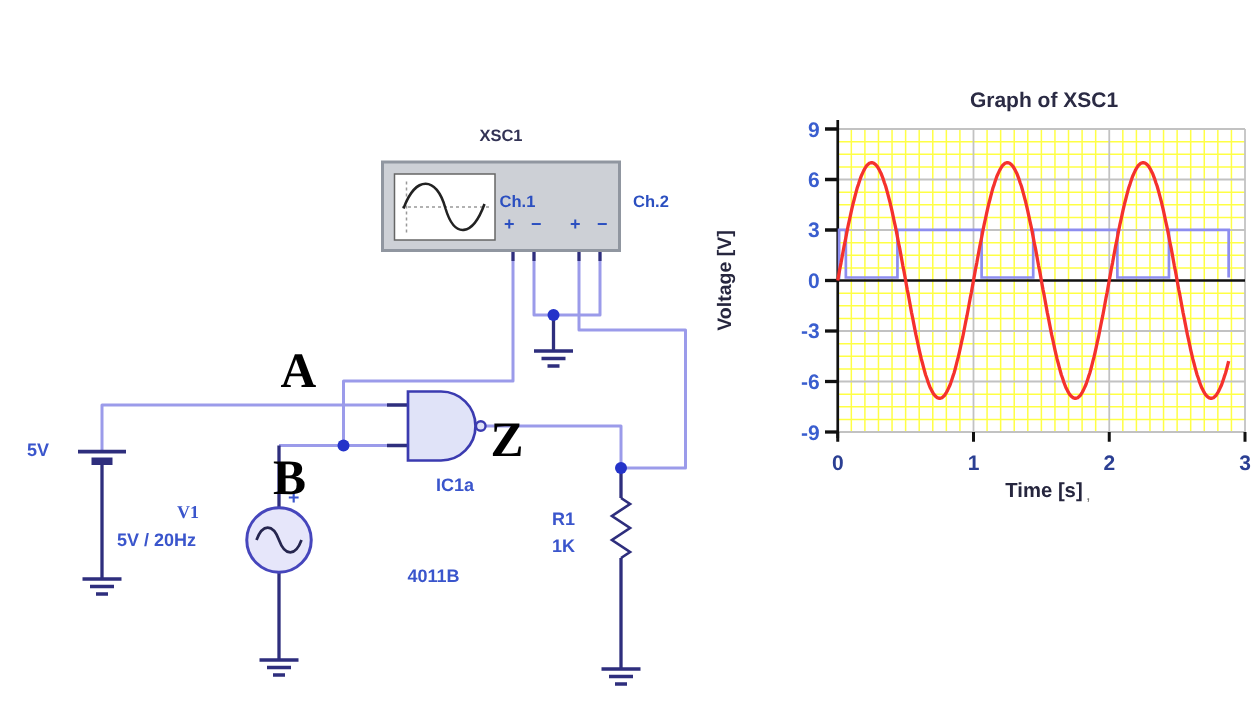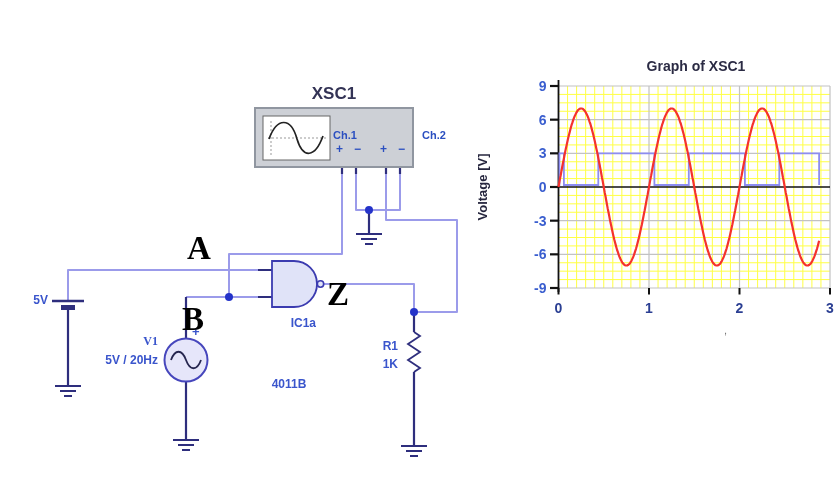--- a/index.html
+++ b/index.html
@@ -1,19 +1,19 @@
 <!DOCTYPE html>
 <html><head>
 <meta charset="utf-8">
 <style>
   html,body{margin:0;padding:0;background:#fff;}
   .stage{position:relative;width:838px;height:480px;background:#fff;overflow:hidden;
          font-family:"Liberation Sans", sans-serif;}
   .lbl{position:absolute;color:#3a55cc;font-weight:bold;font-size:12px;line-height:1.1;}
-  .lbl.right{text-align:right;}
+  .lbl.right{text-align:left;}
   .lbl.center{text-align:center;}
   .dark{color:#333355;}
   .bigletter{position:absolute;font-family:"Liberation Serif", serif;font-weight:bold;
              font-size:33px;color:#000;text-align:center;line-height:1;}
   .pins{position:absolute;display:flex;justify-content:space-between;color:#2b4fc0;
         font-weight:bold;font-size:12px;}
   #circuit-svg{position:absolute;left:0;top:0;}
   #graph-wrap{position:absolute;left:471px;top:30px;width:373px;height:300px;margin-top:20px;}
   #graph-svg{position:absolute;left:0;top:0;}
   .gtitle{position:absolute;left:110px;top:8px;width:230px;text-align:center;
@@ -95,21 +95,21 @@
       <rect x="255" y="108" width="158" height="59" fill="#cdd0d6" stroke="#9096a0" stroke-width="2"></rect>
       <rect x="263" y="116" width="67" height="44" fill="#ffffff" stroke="#666" stroke-width="1"></rect>
       <g>
         <path d="M268,138 H326" stroke="#999" stroke-width="1" stroke-dasharray="2,2" fill="none"></path>
         <path d="M271,121 V156" stroke="#999" stroke-width="1" stroke-dasharray="2,2" fill="none"></path>
         <path d="M269,139 C277,117 291,117 297,139 C303,159 315,158 323,136" fill="none" stroke="#222" stroke-width="1.7"></path>
       </g>
     </g>
   </svg>
 
-  <div class="lbl dark center" style="left:304px;top:85px;width:60px;font-size:17px;">XSC1</div>
+  <div class="lbl dark center" style="left:304px;top:85px;width:60px;font-size:11px;">XSC1</div>
   <div class="lbl center" style="left:330px;top:129px;width:30px;font-size:11px;color:#2b4fc0;">Ch.1</div>
   <div class="lbl center" style="left:377px;top:129px;width:30px;font-size:11px;color:#2b4fc0;margin-left:42px;">Ch.2</div>
   <div class="pins" style="left:336px;top:142px;width:25px;">
     <span>+</span>
     <span>−</span>
   </div>
   <div class="pins" style="left:380px;top:142px;width:25px;">
     <span>+</span>
     <span>−</span>
   </div>
@@ -205,15 +205,16 @@
         <text x="75.5" y="175.66666666666669" text-anchor="end" fill="#3a5ecf" class="ticktext">-3</text>
         <text x="75.5" y="209.33333333333334" text-anchor="end" fill="#3a5ecf" class="ticktext">-6</text>
         <text x="75.5" y="243" text-anchor="end" fill="#3a5ecf" class="ticktext">-9</text>
         <text x="87.5" y="263" text-anchor="middle" fill="#2b3f93" class="ticktext">0</text>
         <text x="178" y="263" text-anchor="middle" fill="#2b3f93" class="ticktext">1</text>
         <text x="268.5" y="263" text-anchor="middle" fill="#2b3f93" class="ticktext">2</text>
         <text x="359" y="263" text-anchor="middle" fill="#2b3f93" class="ticktext">3</text>
         <path d="M87.5,135.0 L88.4,135.0 L88.4,103.3 L92.9,103.3 L92.9,135.0 L127.3,135.0 L127.3,103.3 L183.4,103.3 L183.4,135.0 L217.8,135.0 L217.8,103.3 L273.9,103.3 L273.9,135.0 L308.3,135.0 L308.3,103.3 L348.1,103.3 L348.1,135.0 L348.1,135.0" fill="none" stroke="#8d8df0" stroke-width="1.8"></path>
         <path d="M87.5,137.0 L88.2,133.1 L88.9,129.1 L89.7,125.2 L90.4,121.3 L91.1,117.5 L91.8,113.7 L92.6,109.9 L93.3,106.3 L94.0,102.7 L94.7,99.2 L95.5,95.7 L96.2,92.4 L96.9,89.2 L97.6,86.2 L98.4,83.2 L99.1,80.4 L99.8,77.7 L100.5,75.2 L101.3,72.9 L102.0,70.7 L102.7,68.6 L103.4,66.8 L104.2,65.1 L104.9,63.6 L105.6,62.3 L106.3,61.2 L107.0,60.2 L107.8,59.5 L108.5,58.9 L109.2,58.6 L109.9,58.5 L110.7,58.5 L111.4,58.7 L112.1,59.2 L112.8,59.8 L113.6,60.7 L114.3,61.7 L115.0,62.9 L115.7,64.3 L116.5,65.9 L117.2,67.7 L117.9,69.6 L118.6,71.8 L119.4,74.0 L120.1,76.5 L120.8,79.1 L121.5,81.8 L122.3,84.7 L123.0,87.7 L123.7,90.8 L124.4,94.1 L125.1,97.4 L125.9,100.9 L126.6,104.4 L127.3,108.1 L128.0,111.8 L128.8,115.6 L129.5,119.4 L130.2,123.3 L130.9,127.2 L131.7,131.1 L132.4,135.0 L133.1,139.0 L133.8,142.9 L134.6,146.8 L135.3,150.7 L136.0,154.6 L136.7,158.4 L137.5,162.2 L138.2,165.9 L138.9,169.6 L139.6,173.1 L140.4,176.6 L141.1,179.9 L141.8,183.2 L142.5,186.3 L143.2,189.3 L144.0,192.2 L144.7,194.9 L145.4,197.5 L146.1,200.0 L146.9,202.2 L147.6,204.4 L148.3,206.3 L149.0,208.1 L149.8,209.7 L150.5,211.1 L151.2,212.3 L151.9,213.3 L152.7,214.2 L153.4,214.8 L154.1,215.3 L154.8,215.5 L155.6,215.5 L156.3,215.4 L157.0,215.1 L157.7,214.5 L158.5,213.8 L159.2,212.8 L159.9,211.7 L160.6,210.4 L161.3,208.9 L162.1,207.2 L162.8,205.4 L163.5,203.3 L164.2,201.1 L165.0,198.8 L165.7,196.3 L166.4,193.6 L167.1,190.8 L167.9,187.8 L168.6,184.8 L169.3,181.6 L170.0,178.3 L170.8,174.8 L171.5,171.3 L172.2,167.7 L172.9,164.1 L173.7,160.3 L174.4,156.5 L175.1,152.7 L175.8,148.8 L176.6,144.9 L177.3,140.9 L178.0,137.0 L178.7,133.1 L179.4,129.1 L180.2,125.2 L180.9,121.3 L181.6,117.5 L182.3,113.7 L183.1,109.9 L183.8,106.3 L184.5,102.7 L185.2,99.2 L186.0,95.7 L186.7,92.4 L187.4,89.2 L188.1,86.2 L188.9,83.2 L189.6,80.4 L190.3,77.7 L191.0,75.2 L191.8,72.9 L192.5,70.7 L193.2,68.6 L193.9,66.8 L194.7,65.1 L195.4,63.6 L196.1,62.3 L196.8,61.2 L197.5,60.2 L198.3,59.5 L199.0,58.9 L199.7,58.6 L200.4,58.5 L201.2,58.5 L201.9,58.7 L202.6,59.2 L203.3,59.8 L204.1,60.7 L204.8,61.7 L205.5,62.9 L206.2,64.3 L207.0,65.9 L207.7,67.7 L208.4,69.6 L209.1,71.8 L209.9,74.0 L210.6,76.5 L211.3,79.1 L212.0,81.8 L212.8,84.7 L213.5,87.7 L214.2,90.8 L214.9,94.1 L215.6,97.4 L216.4,100.9 L217.1,104.4 L217.8,108.1 L218.5,111.8 L219.3,115.6 L220.0,119.4 L220.7,123.3 L221.4,127.2 L222.2,131.1 L222.9,135.0 L223.6,139.0 L224.3,142.9 L225.1,146.8 L225.8,150.7 L226.5,154.6 L227.2,158.4 L228.0,162.2 L228.7,165.9 L229.4,169.6 L230.1,173.1 L230.9,176.6 L231.6,179.9 L232.3,183.2 L233.0,186.3 L233.7,189.3 L234.5,192.2 L235.2,194.9 L235.9,197.5 L236.6,200.0 L237.4,202.2 L238.1,204.4 L238.8,206.3 L239.5,208.1 L240.3,209.7 L241.0,211.1 L241.7,212.3 L242.4,213.3 L243.2,214.2 L243.9,214.8 L244.6,215.3 L245.3,215.5 L246.1,215.5 L246.8,215.4 L247.5,215.1 L248.2,214.5 L249.0,213.8 L249.7,212.8 L250.4,211.7 L251.1,210.4 L251.8,208.9 L252.6,207.2 L253.3,205.4 L254.0,203.3 L254.7,201.1 L255.5,198.8 L256.2,196.3 L256.9,193.6 L257.6,190.8 L258.4,187.8 L259.1,184.8 L259.8,181.6 L260.5,178.3 L261.3,174.8 L262.0,171.3 L262.7,167.7 L263.4,164.1 L264.2,160.3 L264.9,156.5 L265.6,152.7 L266.3,148.8 L267.1,144.9 L267.8,140.9 L268.5,137.0 L269.2,133.1 L269.9,129.1 L270.7,125.2 L271.4,121.3 L272.1,117.5 L272.8,113.7 L273.6,109.9 L274.3,106.3 L275.0,102.7 L275.7,99.2 L276.5,95.7 L277.2,92.4 L277.9,89.2 L278.6,86.2 L279.4,83.2 L280.1,80.4 L280.8,77.7 L281.5,75.2 L282.3,72.9 L283.0,70.7 L283.7,68.6 L284.4,66.8 L285.2,65.1 L285.9,63.6 L286.6,62.3 L287.3,61.2 L288.0,60.2 L288.8,59.5 L289.5,58.9 L290.2,58.6 L290.9,58.5 L291.7,58.5 L292.4,58.7 L293.1,59.2 L293.8,59.8 L294.6,60.7 L295.3,61.7 L296.0,62.9 L296.7,64.3 L297.5,65.9 L298.2,67.7 L298.9,69.6 L299.6,71.8 L300.4,74.0 L301.1,76.5 L301.8,79.1 L302.5,81.8 L303.3,84.7 L304.0,87.7 L304.7,90.8 L305.4,94.1 L306.1,97.4 L306.9,100.9 L307.6,104.4 L308.3,108.1 L309.0,111.8 L309.8,115.6 L310.5,119.4 L311.2,123.3 L311.9,127.2 L312.7,131.1 L313.4,135.0 L314.1,139.0 L314.8,142.9 L315.6,146.8 L316.3,150.7 L317.0,154.6 L317.7,158.4 L318.5,162.2 L319.2,165.9 L319.9,169.6 L320.6,173.1 L321.4,176.6 L322.1,179.9 L322.8,183.2 L323.5,186.3 L324.2,189.3 L325.0,192.2 L325.7,194.9 L326.4,197.5 L327.1,200.0 L327.9,202.2 L328.6,204.4 L329.3,206.3 L330.0,208.1 L330.8,209.7 L331.5,211.1 L332.2,212.3 L332.9,213.3 L333.7,214.2 L334.4,214.8 L335.1,215.3 L335.8,215.5 L336.6,215.5 L337.3,215.4 L338.0,215.1 L338.7,214.5 L339.5,213.8 L340.2,212.8 L340.9,211.7 L341.6,210.4 L342.3,208.9 L343.1,207.2 L343.8,205.4 L344.5,203.3 L345.2,201.1 L346.0,198.8 L346.7,196.3 L347.4,193.6 L348.1,190.8" fill="none" stroke="#f5312d" stroke-width="2.2" stroke-linejoin="round"></path>
       </svg>
+    <div class="xlab">Time [s]</div>
     <div class="footmark">,</div>
   </div>
 </div>
 
 </body></html>

